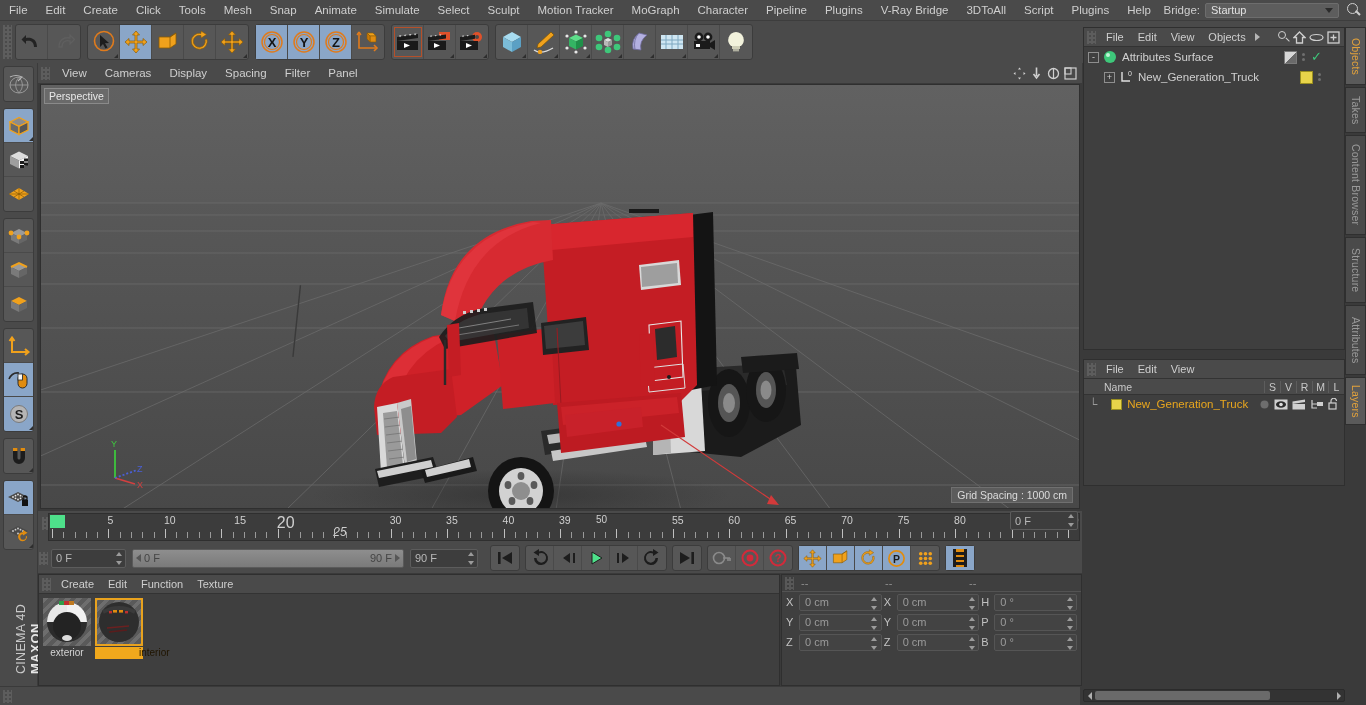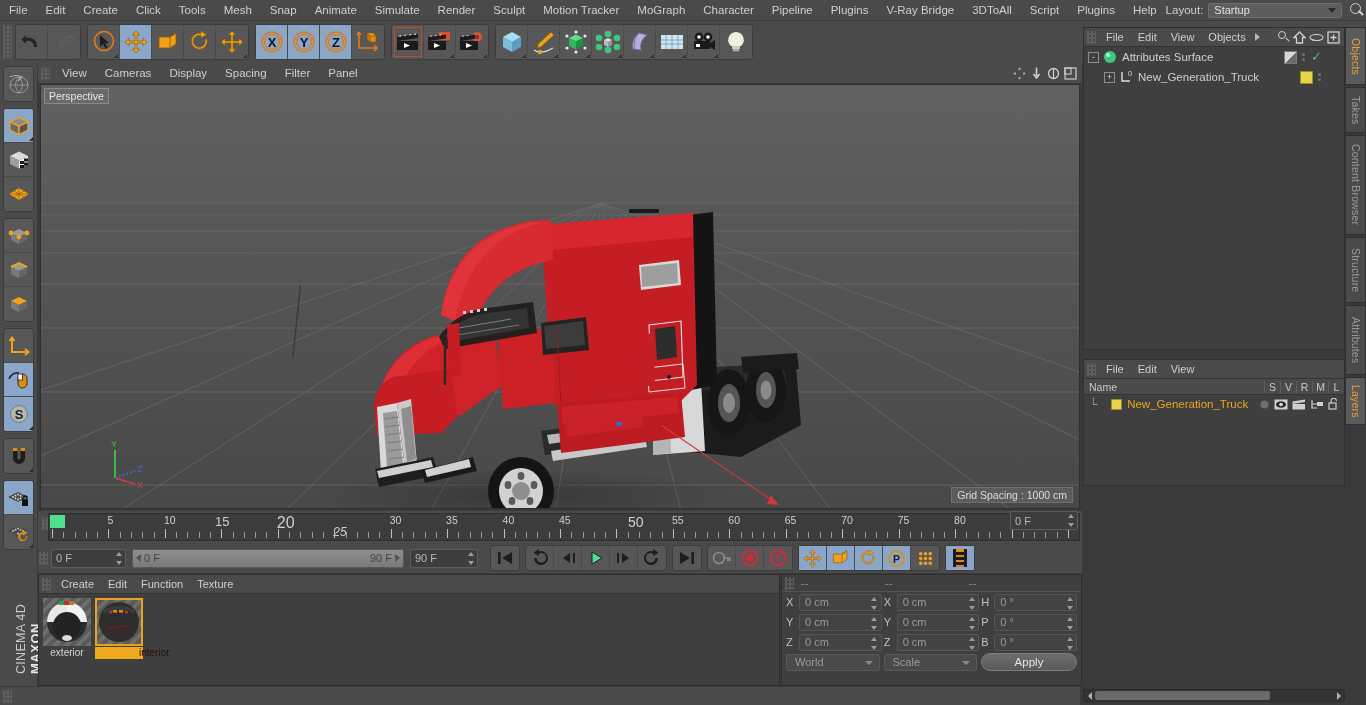--- a/index.html
+++ b/index.html
@@ -97,21 +97,21 @@
     display:flex; align-items:center; justify-content:center; }
   .vtab span{ writing-mode:vertical-rl; font-size:10.5px; color:#9a9a9a; letter-spacing:.2px; padding:5px 0;}
   .vtab.act{ background:#5a5a5a; }
   .vtab.act span{ color:#e2a23c; }
 
   
   .layman{ position:absolute; left:1083px; top:359px; width:262px; height:127px;
     background:#3f3f3f; border:1px solid #2f2f2f;}
   .laycols{ height:16px; display:flex; align-items:center; background:#4a4a4a; border-bottom:1px solid #333;
     font-size:10.5px; color:#c8c8c8;}
-  .laycols .nm{ padding-left:5px; flex:1;}
+  .laycols .nm{ padding-left:20px; flex:1;}
   .laycols .c{ width:16px; text-align:center; border-left:1px solid #5d5d5d;}
   .layrow{ height:18px; display:flex; align-items:center; font-size:11.5px; position:relative;}
   .swatch{ width:11px;height:11px; background:#e8d44a; border:1px solid #9a8f20; margin:0 5px 0 14px; flex:none;}
   .layicons{ position:absolute; right:2px; display:flex; align-items:center; gap:3px;}
 
   
   .tlwrap{ position:absolute; left:38px; top:511px; width:1044px; height:62px; background:#4a4a4a;}
   .tlruler{ position:absolute; left:10px; top:2px; width:1032px; height:28px; background:#3c3c3c; border:1px solid #2f2f2f;}
   .tlrow2{ position:absolute; left:0; top:33px; width:1044px; height:28px; display:flex; align-items:center;}
   .numfield{ height:19px; background:#3d3d3d; border:1px solid #5c5c5c; border-radius:2px;
@@ -178,35 +178,35 @@
     <div id="menuItems" style="display:flex;align-items:center;">
         <div class="mi">File</div>
         <div class="mi">Edit</div>
         <div class="mi">Create</div>
         <div class="mi">Click</div>
         <div class="mi">Tools</div>
         <div class="mi">Mesh</div>
         <div class="mi">Snap</div>
         <div class="mi">Animate</div>
         <div class="mi">Simulate</div>
-        <div class="mi">Render</div>
+        <div class="mi">Select</div>
         <div class="mi">Sculpt</div>
         <div class="mi">Motion Tracker</div>
         <div class="mi">MoGraph</div>
         <div class="mi">Character</div>
         <div class="mi">Pipeline</div>
         <div class="mi">Plugins</div>
         <div class="mi">V-Ray Bridge</div>
         <div class="mi">3DToAll</div>
         <div class="mi">Script</div>
         <div class="mi">Plugins</div>
         <div class="mi">Help</div>
       </div>
     <div class="layout-wrap">
-      <span class="layout-label">Layout:</span>
+      <span class="layout-label">Bridge:</span>
       <div class="layout-select">
         <span>Startup</span>
         <span class="caret"></span>
       </div>
       <div class="mag"></div>
     </div>
   </div>
 
   <div class="toolbar">
     <div class="grip"></div>
@@ -924,21 +924,21 @@
           <div style="position: absolute; left: 70.7333px; top: 18px; width: 1px; height: 6px; background: rgb(154, 154, 154);"></div>
           <div style="position: absolute; left: 82.0222px; top: 18px; width: 1px; height: 6px; background: rgb(154, 154, 154);"></div>
           <div style="position: absolute; left: 93.3111px; top: 18px; width: 1px; height: 6px; background: rgb(154, 154, 154);"></div>
           <div style="position: absolute; left: 104.6px; top: 18px; width: 1px; height: 6px; background: rgb(154, 154, 154);"></div>
           <div style="position: absolute; left: 114.889px; top: 0px; font-size: 10.5px; color: rgb(207, 207, 207);">10</div>
           <div style="position: absolute; left: 115.889px; top: 15px; width: 1px; height: 9px; background: rgb(192, 192, 192);"></div>
           <div style="position: absolute; left: 127.178px; top: 18px; width: 1px; height: 6px; background: rgb(154, 154, 154);"></div>
           <div style="position: absolute; left: 138.467px; top: 18px; width: 1px; height: 6px; background: rgb(154, 154, 154);"></div>
           <div style="position: absolute; left: 149.756px; top: 18px; width: 1px; height: 6px; background: rgb(154, 154, 154);"></div>
           <div style="position: absolute; left: 161.044px; top: 18px; width: 1px; height: 6px; background: rgb(154, 154, 154);"></div>
-          <div style="position: absolute; left: 166px; top: 0px; font-size: 13px; color: rgb(207, 207, 207);">15</div>
+          <div style="position: absolute; left: 185px; top: 0px; font-size: 11px; color: rgb(207, 207, 207);">15</div>
           <div style="position: absolute; left: 172.333px; top: 15px; width: 1px; height: 9px; background: rgb(192, 192, 192);"></div>
           <div style="position: absolute; left: 183.622px; top: 18px; width: 1px; height: 6px; background: rgb(154, 154, 154);"></div>
           <div style="position: absolute; left: 194.911px; top: 18px; width: 1px; height: 6px; background: rgb(154, 154, 154);"></div>
           <div style="position: absolute; left: 206.2px; top: 18px; width: 1px; height: 6px; background: rgb(154, 154, 154);"></div>
           <div style="position: absolute; left: 217.489px; top: 18px; width: 1px; height: 6px; background: rgb(154, 154, 154);"></div>
           <div style="position: absolute; left: 227.778px; top: 0px; font-size: 16px; color: rgb(207, 207, 207);">20</div>
           <div style="position: absolute; left: 228.778px; top: 15px; width: 1px; height: 9px; background: rgb(192, 192, 192);"></div>
           <div style="position: absolute; left: 240.067px; top: 18px; width: 1px; height: 6px; background: rgb(154, 154, 154);"></div>
           <div style="position: absolute; left: 251.356px; top: 18px; width: 1px; height: 6px; background: rgb(154, 154, 154);"></div>
           <div style="position: absolute; left: 262.644px; top: 18px; width: 1px; height: 6px; background: rgb(154, 154, 154);"></div>
@@ -960,27 +960,27 @@
           <div style="position: absolute; left: 409.4px; top: 18px; width: 1px; height: 6px; background: rgb(154, 154, 154);"></div>
           <div style="position: absolute; left: 420.689px; top: 18px; width: 1px; height: 6px; background: rgb(154, 154, 154);"></div>
           <div style="position: absolute; left: 431.978px; top: 18px; width: 1px; height: 6px; background: rgb(154, 154, 154);"></div>
           <div style="position: absolute; left: 443.267px; top: 18px; width: 1px; height: 6px; background: rgb(154, 154, 154);"></div>
           <div style="position: absolute; left: 453.556px; top: 0px; font-size: 10.5px; color: rgb(207, 207, 207);">40</div>
           <div style="position: absolute; left: 454.556px; top: 15px; width: 1px; height: 9px; background: rgb(192, 192, 192);"></div>
           <div style="position: absolute; left: 465.844px; top: 18px; width: 1px; height: 6px; background: rgb(154, 154, 154);"></div>
           <div style="position: absolute; left: 477.133px; top: 18px; width: 1px; height: 6px; background: rgb(154, 154, 154);"></div>
           <div style="position: absolute; left: 488.422px; top: 18px; width: 1px; height: 6px; background: rgb(154, 154, 154);"></div>
           <div style="position: absolute; left: 499.711px; top: 18px; width: 1px; height: 6px; background: rgb(154, 154, 154);"></div>
-          <div style="position: absolute; left: 510px; top: 0px; font-size: 10.5px; color: rgb(207, 207, 207);">45</div>
+          <div style="position: absolute; left: 510px; top: 0px; font-size: 10.5px; color: rgb(207, 207, 207);">39</div>
           <div style="position: absolute; left: 511px; top: 15px; width: 1px; height: 9px; background: rgb(192, 192, 192);"></div>
           <div style="position: absolute; left: 522.289px; top: 18px; width: 1px; height: 6px; background: rgb(154, 154, 154);"></div>
           <div style="position: absolute; left: 533.578px; top: 18px; width: 1px; height: 6px; background: rgb(154, 154, 154);"></div>
           <div style="position: absolute; left: 544.867px; top: 18px; width: 1px; height: 6px; background: rgb(154, 154, 154);"></div>
           <div style="position: absolute; left: 556.156px; top: 18px; width: 1px; height: 6px; background: rgb(154, 154, 154);"></div>
-          <div style="position: absolute; left: 579px; top: 0px; font-size: 14px; color: rgb(207, 207, 207);">50</div>
+          <div style="position: absolute; left: 547px; top: 0px; font-size: 10px; color: rgb(207, 207, 207);">50</div>
           <div style="position: absolute; left: 567.444px; top: 15px; width: 1px; height: 9px; background: rgb(192, 192, 192);"></div>
           <div style="position: absolute; left: 578.733px; top: 18px; width: 1px; height: 6px; background: rgb(154, 154, 154);"></div>
           <div style="position: absolute; left: 590.022px; top: 18px; width: 1px; height: 6px; background: rgb(154, 154, 154);"></div>
           <div style="position: absolute; left: 601.311px; top: 18px; width: 1px; height: 6px; background: rgb(154, 154, 154);"></div>
           <div style="position: absolute; left: 612.6px; top: 18px; width: 1px; height: 6px; background: rgb(154, 154, 154);"></div>
           <div style="position: absolute; left: 622.889px; top: 0px; font-size: 10.5px; color: rgb(207, 207, 207);">55</div>
           <div style="position: absolute; left: 623.889px; top: 15px; width: 1px; height: 9px; background: rgb(192, 192, 192);"></div>
           <div style="position: absolute; left: 635.178px; top: 18px; width: 1px; height: 6px; background: rgb(154, 154, 154);"></div>
           <div style="position: absolute; left: 646.467px; top: 18px; width: 1px; height: 6px; background: rgb(154, 154, 154);"></div>
           <div style="position: absolute; left: 657.756px; top: 18px; width: 1px; height: 6px; background: rgb(154, 154, 154);"></div>
@@ -1310,31 +1310,20 @@
           <span class="ctag">B</span>
           <span class="cfield">
             <span>0 °</span>
             <span class="spin">
               <i class="u"></i>
               <i class="d"></i>
             </span>
           </span>
         </div>
       </div>
-    <div class="crowbtm">
-      <div class="dropdown">
-        <span>World</span>
-        <span class="caret"></span>
-      </div>
-      <div class="dropdown">
-        <span>Scale</span>
-        <span class="caret"></span>
-      </div>
-      <div class="applybtn">Apply</div>
-    </div>
   </div>
 
   <div class="status">
     <div class="minigrip"></div>
   </div>
   <div class="hscroll">
     <span class="arr">
         <i style="border-right:4px solid #b0b0b0;"></i>
       </span>
     <span class="thumb" style="width:175px;margin-left:0;"></span>

